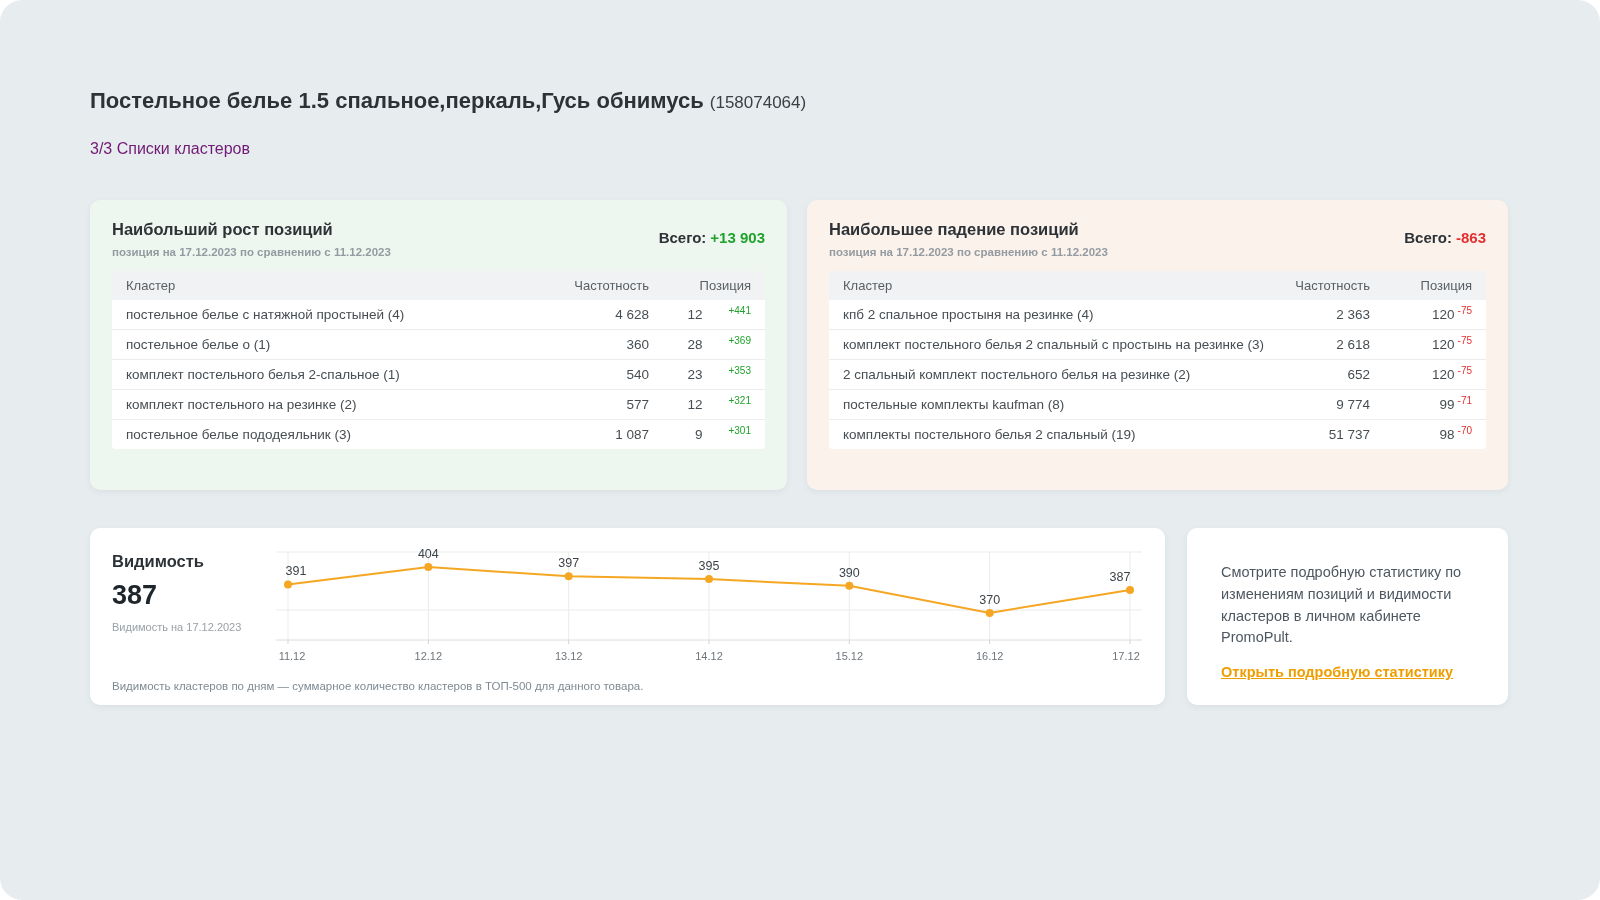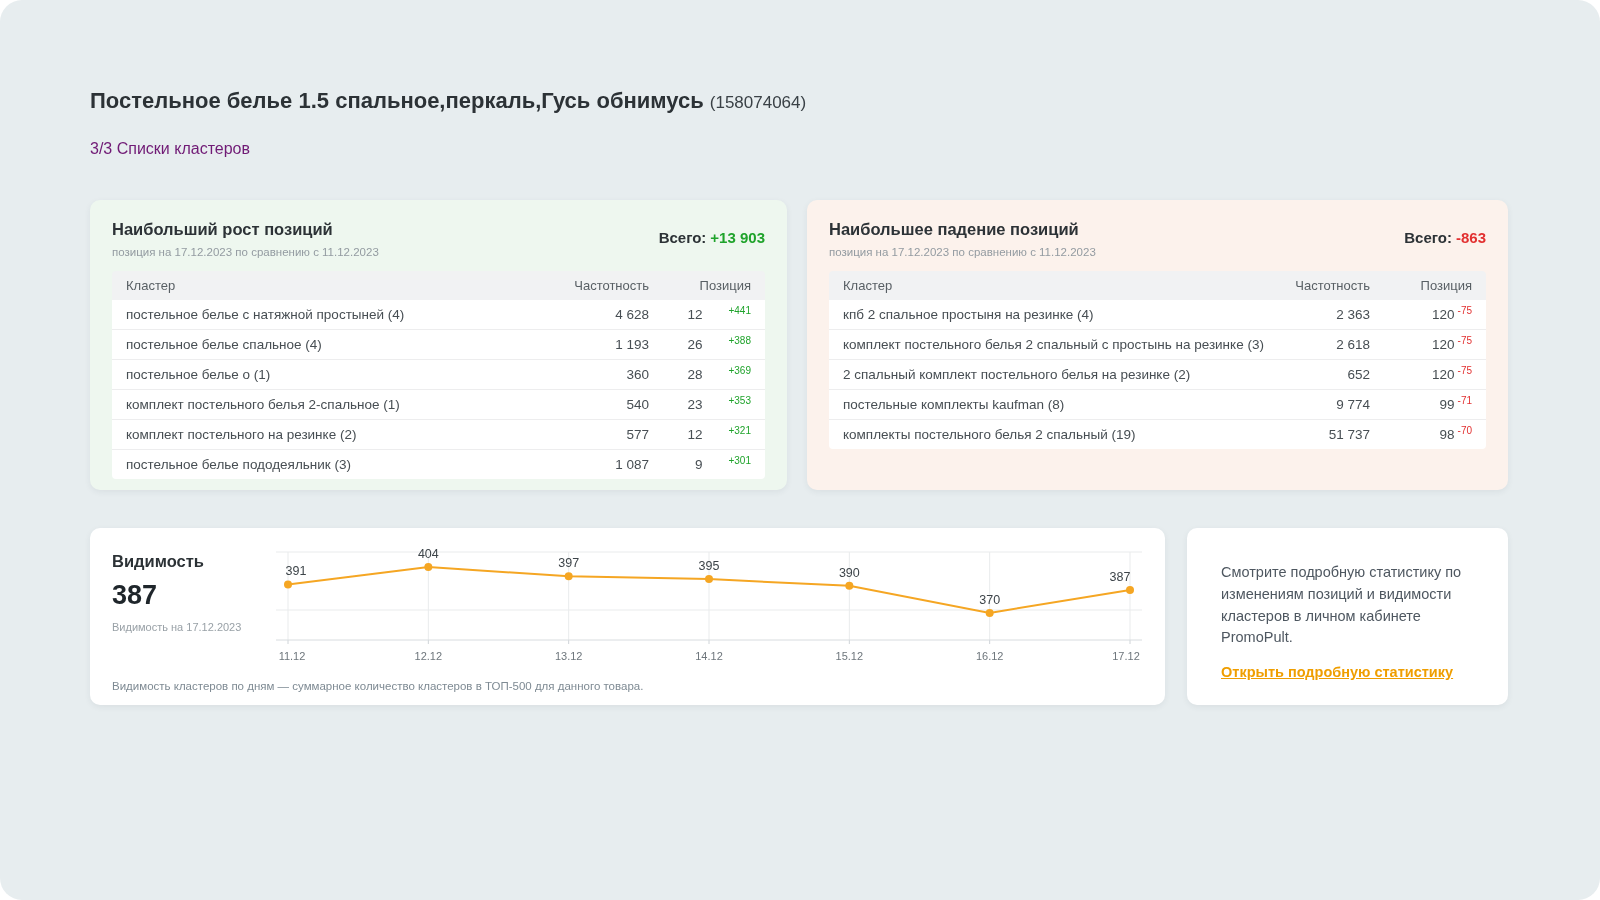--- a/index.html
+++ b/index.html
@@ -13,21 +13,21 @@
   .header-right { position:absolute; right:92px; top:104px; text-align:right; }
   .account-name { font-size:16px; color:#33393e; }
   .report-period { margin-top:9px; font-size:12px; color:#a9b1b7; }
 
   .card { position:absolute; border-radius:10px; box-shadow:0 2px 6px rgba(40,55,65,.07); }
   .card.growth  { left:90px;  top:200px; width:697px; height:290px; background:#eef7ef; }
   .card.decline { left:807px; top:200px; width:701px; height:290px; background:#fcf2ec; }
 
   .panel-head { position:relative; padding:20px 22px 0 22px; }
   .panel-title { font-size:16.5px; font-weight:700; color:#2c3236; }
-  .panel-subtitle { margin-top:7px; font-size:11.5px; color:#939ba1; }
+  .panel-subtitle { margin-top:7px; font-size:11.5px; color:#939ba1;font-weight:bold; }
   .panel-total { position:absolute; right:22px; top:29px; font-size:15px; font-weight:700; color:#2c3236; }
   .panel-total .tval { margin-left:4px; }
   .tval.up { color:#1fa32b; } .tval.down { color:#e23030; }
 
   .table-wrap { margin:13px 22px 0 22px; border-radius:4px; overflow:hidden; }
   table { width:100%; border-collapse:collapse; table-layout:fixed; }
   thead th { background:#f1f2f3; font-weight:400; color:#585f64; font-size:13px;
              text-align:left; padding:7px 12px 7px 14px; }
   th.col-num, td.cell-num { text-align:right; width:118px; }
   th.col-pos, td.cell-pos { text-align:right; width:104px; padding-right:14px; }
@@ -76,25 +76,20 @@
             <th>Кластер</th>
             <th class="col-num">Частотность</th>
             <th class="col-pos">Позиция</th>
           </tr>
         </thead>
         <tbody>
           <tr>
             <td>постельное белье с натяжной простыней (4)</td>
             <td class="cell-num">4 628</td>
             <td class="cell-pos"><span>12</span><sup class="delta up">+441</sup></td>
-          </tr>
-          <tr>
-            <td>постельное белье спальное (4)</td>
-            <td class="cell-num">1 193</td>
-            <td class="cell-pos"><span>26</span><sup class="delta up">+388</sup></td>
           </tr>
           <tr>
             <td>постельное белье о (1)</td>
             <td class="cell-num">360</td>
             <td class="cell-pos"><span>28</span><sup class="delta up">+369</sup></td>
           </tr>
           <tr>
             <td>комплект постельного белья 2-спальное (1)</td>
             <td class="cell-num">540</td>
             <td class="cell-pos"><span>23</span><sup class="delta up">+353</sup></td>

